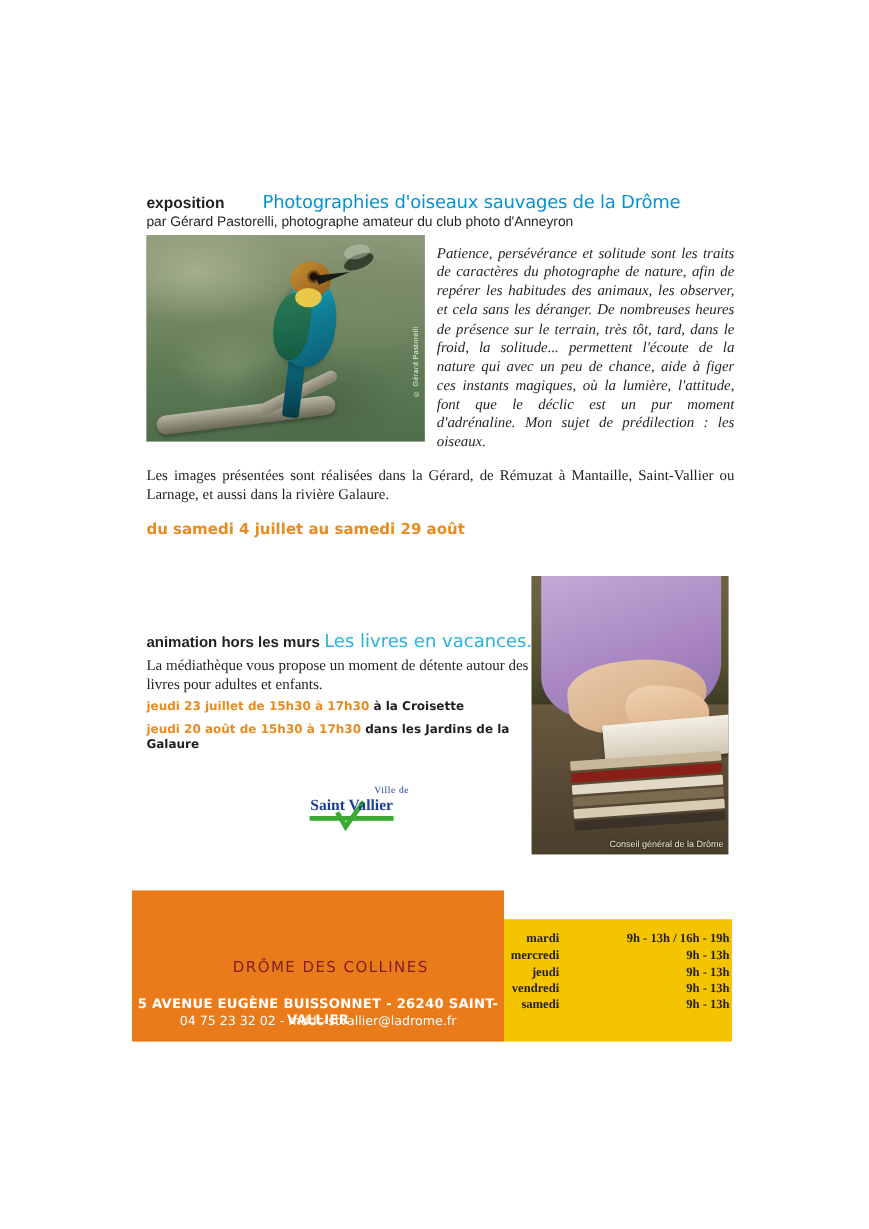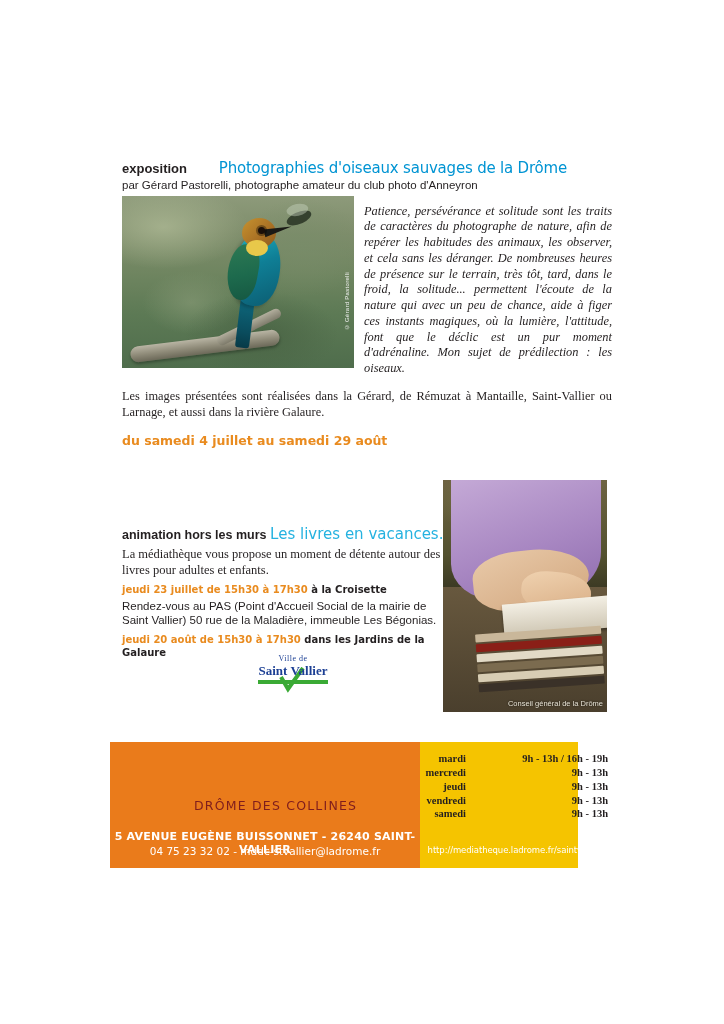--- a/index.html
+++ b/index.html
@@ -278,20 +278,21 @@
     height: 46px;
     text-align: center;
     font-family: "Liberation Serif", serif;
   }
   .ville-logo .vl1 {
     font-size: 8px;
     color: #1c3f94;
     letter-spacing: 0.5px;
     display: block;
     line-height: 1.1;
+    text-align: right;
   }
   .ville-logo .vl2 {
     font-size: 13px;
     font-weight: bold;
     color: #1c3f94;
     display: block;
     line-height: 1.1;
     position: relative;
     z-index: 2;
   }
@@ -400,23 +401,24 @@
     height: 126px;
     display: flex;
   }
   .footer-left {
     width: 310px;
     background: #ea7b1b;
     color: #ffffff;
     position: relative;
   }
   .footer-right {
-    width: 158px;
+    width: 190px;
     background: #f5c400;
     position: relative;
+    margin-top: 24px;
   }
   .mediatheque {
     position: absolute;
     left: 19px;
     top: 22px;
     font-size: 27px;
     font-weight: bold;
     letter-spacing: 0.3px;
     font-family: "DejaVu Sans", sans-serif;
     color: #ffffff;
@@ -530,21 +532,20 @@
       <span class="title">Les livres en vacances...</span>
     </p>
 
     <p class="anim-p">La médiathèque vous propose un moment de détente autour des livres pour adultes et enfants.</p>
 
     <p class="anim-date">
       <span>jeudi 23 juillet de 15h30 à 17h30</span>
       <span class="black">à la Croisette</span>
     </p>
 
-    <p class="anim-small">Rendez-vous au PAS (Point d'Accueil Social de la mairie de Saint Vallier) 50 rue de la Maladière, immeuble Les Bégonias.</p>
 
     <p class="anim-date">
       <span>jeudi 20 août de 15h30 à 17h30</span>
       <span class="black">dans les Jardins de la Galaure</span>
     </p>
   </div>
 
   <div class="ville-logo">
     <span class="vl1">Ville de</span>
     <svg class="vcheck" viewBox="0 0 26 26">

